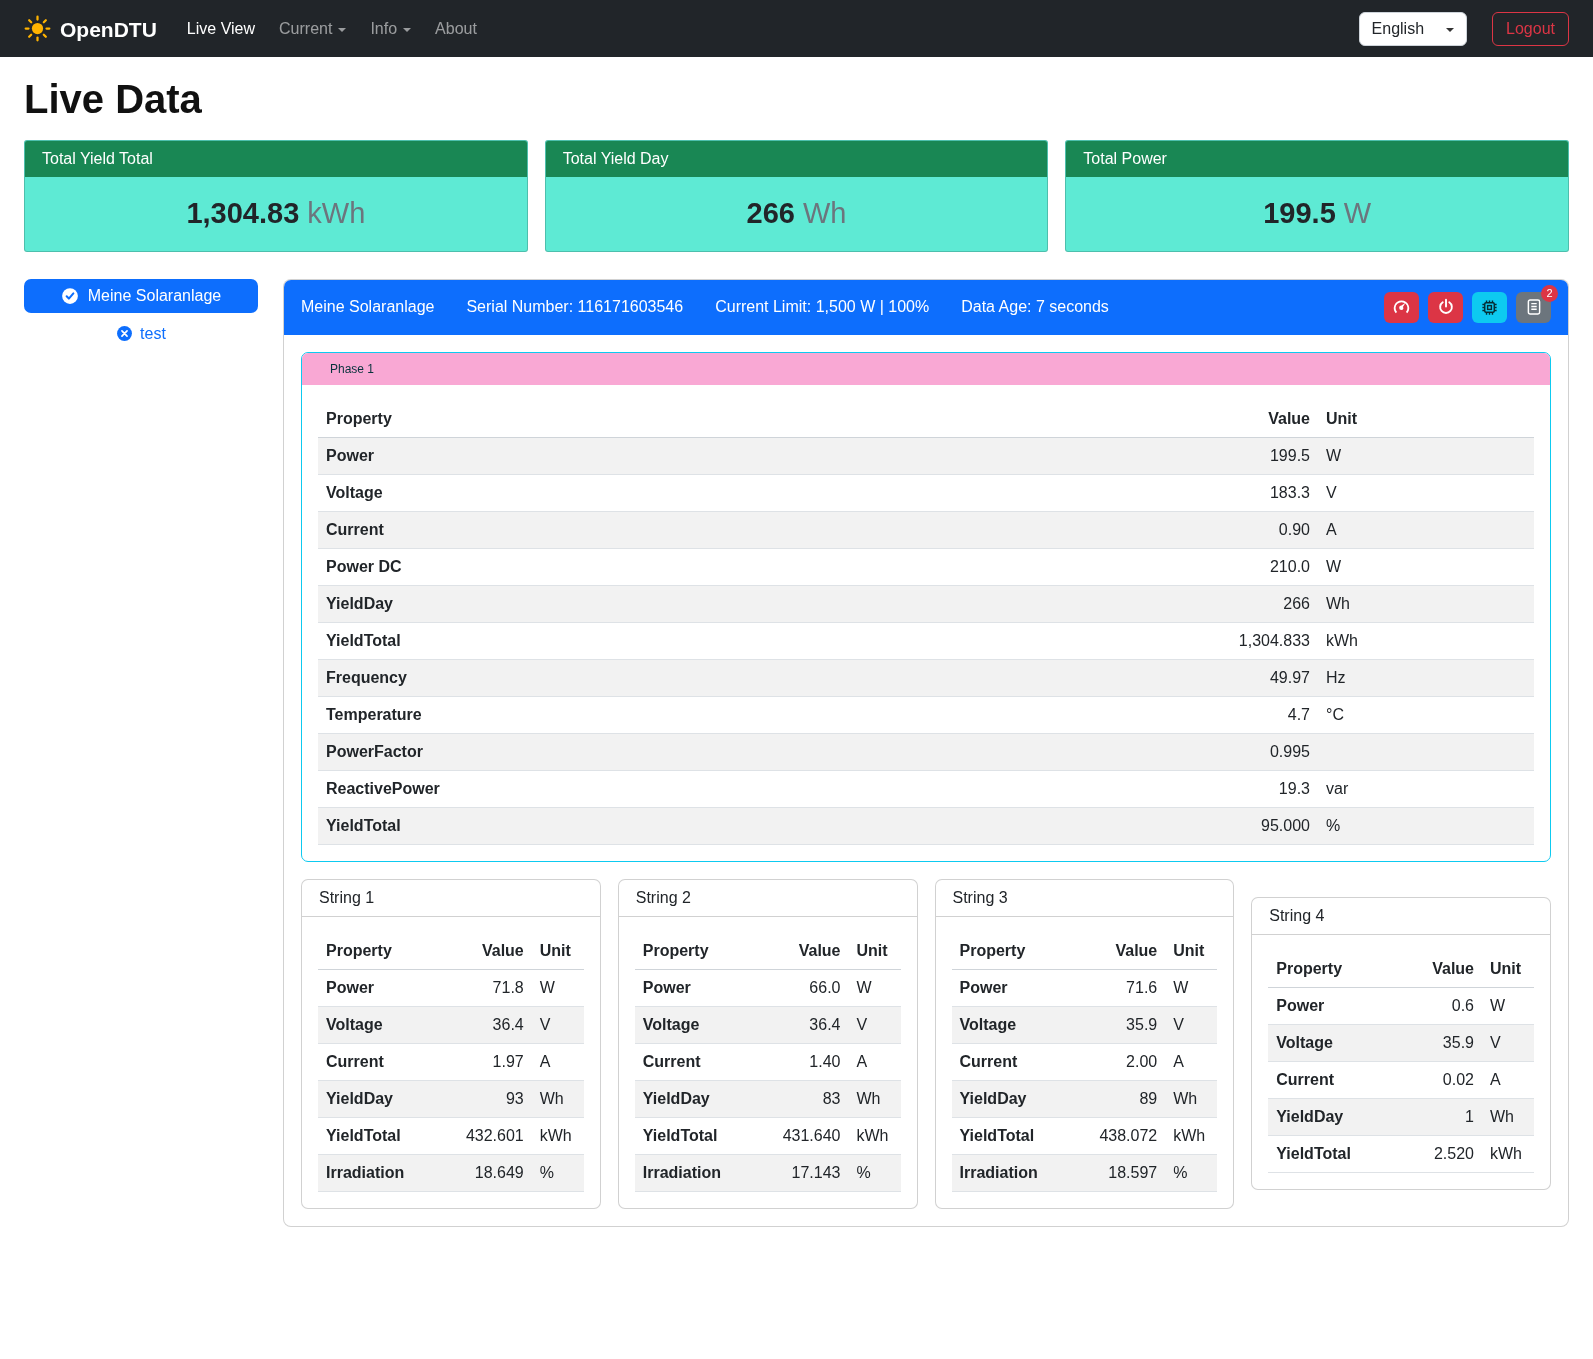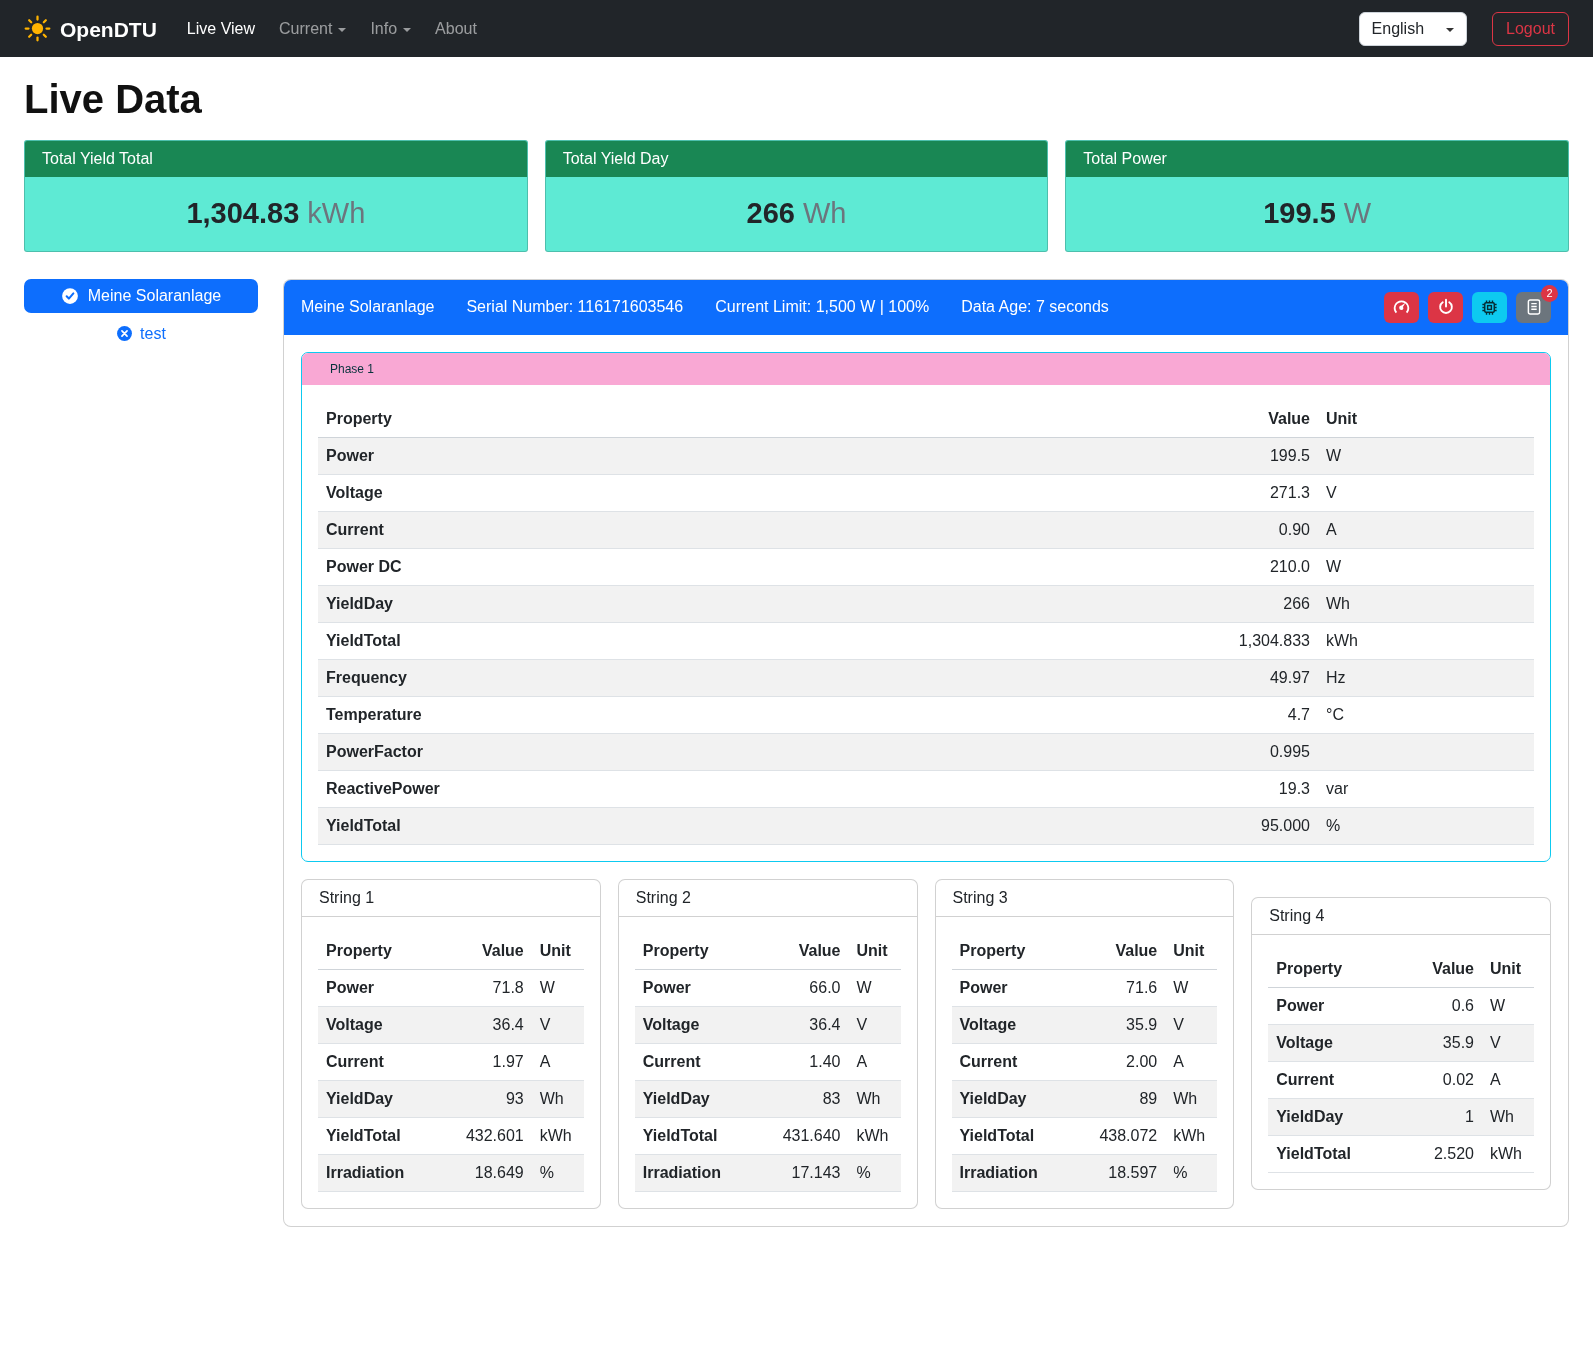--- a/index.html
+++ b/index.html
@@ -282,21 +282,21 @@
                 </tr>
               </thead>
               <tbody>
                   <tr>
                     <th class="prop" scope="row">Power</th>
                     <td class="val">199.5</td>
                     <td class="unit">W</td>
                   </tr>
                   <tr>
                     <th class="prop" scope="row">Voltage</th>
-                    <td class="val">271.3</td>
+                    <td class="val">183.3</td>
                     <td class="unit">V</td>
                   </tr>
                   <tr>
                     <th class="prop" scope="row">Current</th>
                     <td class="val">0.90</td>
                     <td class="unit">A</td>
                   </tr>
                   <tr>
                     <th class="prop" scope="row">Power DC</th>
                     <td class="val">210.0</td>

